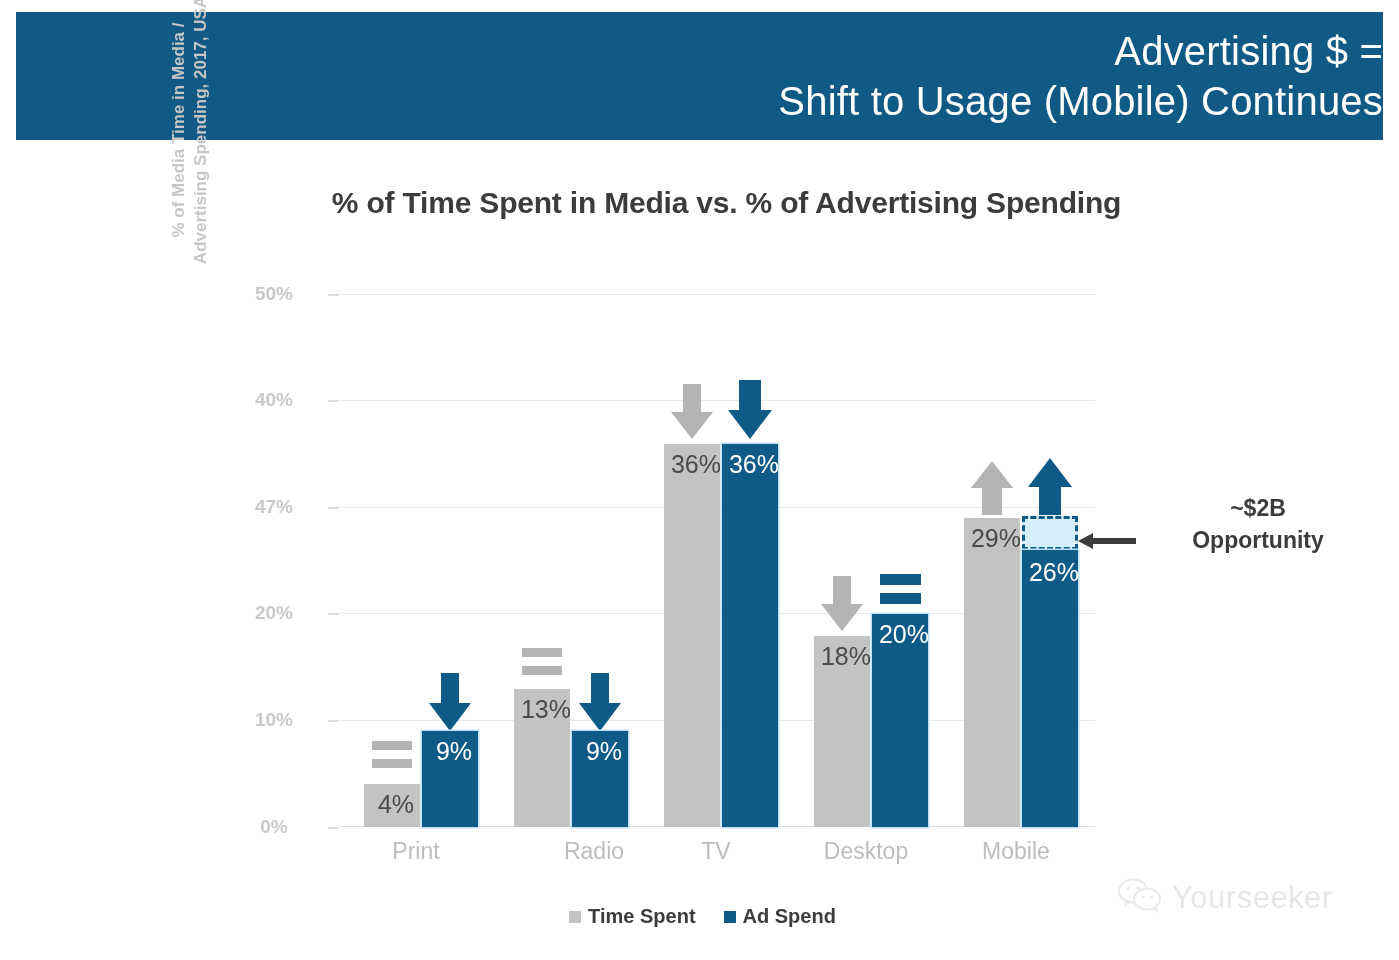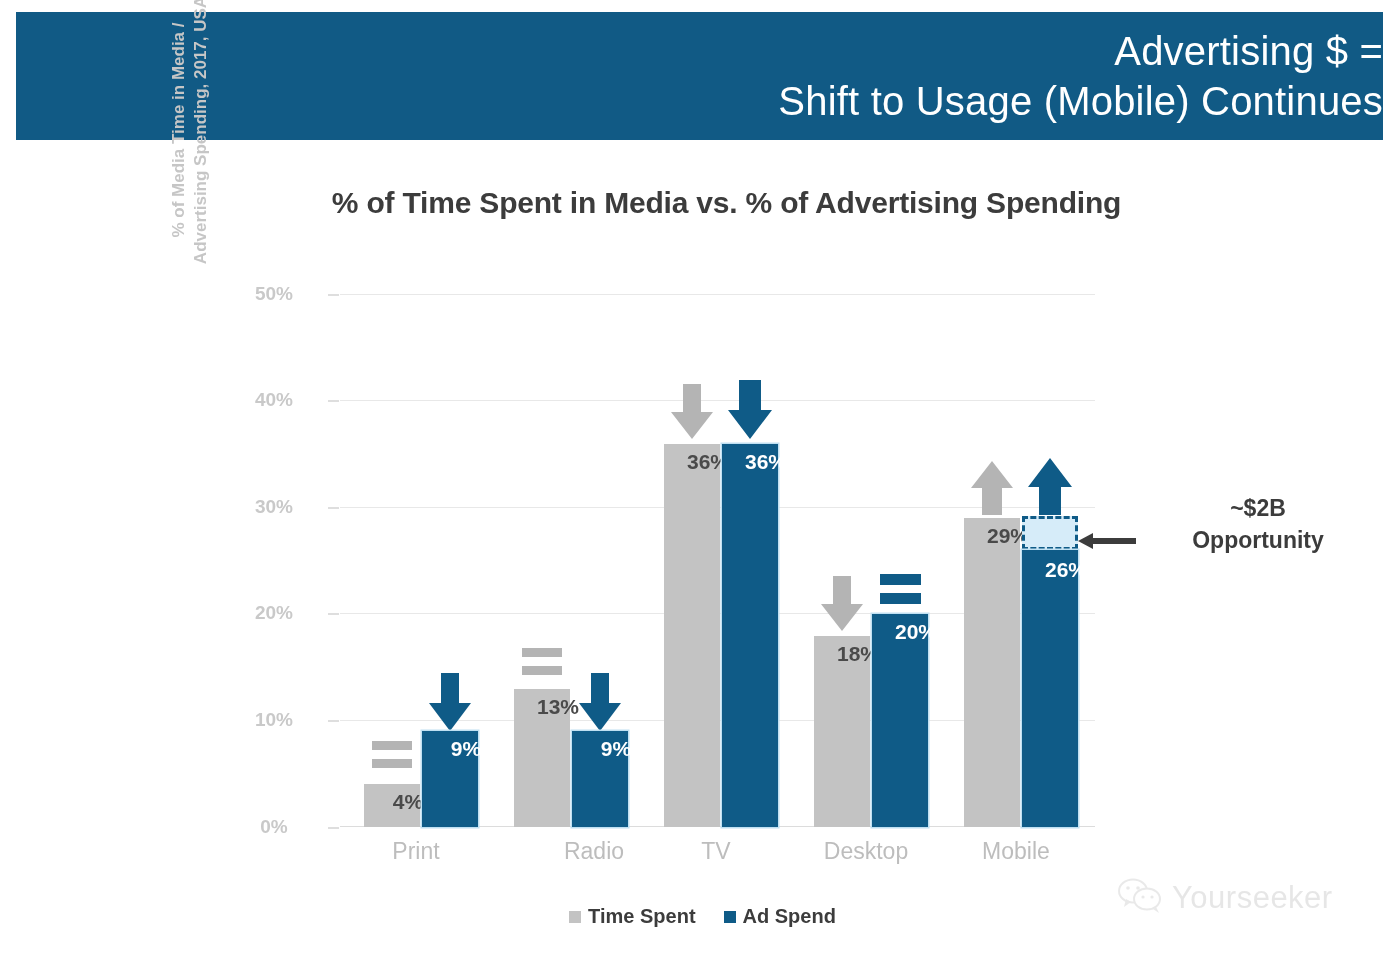--- a/index.html
+++ b/index.html
@@ -123,25 +123,25 @@
     position: absolute;
     bottom: 0;
     width: 56px;
   }
   .bar.time  { left: 18px;  background: #c3c3c3; }
   .bar.ad    { left: 76px;  background: #0f5b87; box-shadow: 0 0 0 1.5px #bfe0f2; }
 
   .bar-value {
     position: absolute;
     top: 6px;
-    left: 16px;
+    left: 4px;
     width: 100%;
     text-align: center;
-    font-size: 21px;
-    font-weight: bold;
+    font-size: 25px;
+    font-weight: normal;
     white-space: nowrap;
   }
   .bar.time .bar-value { color: #4a4a4a; }
   .bar.ad   .bar-value { color: #ffffff; }
 
   
   .bar.ad.offset-label .bar-value { top: 8px; }
 
   
   .marker {
@@ -249,21 +249,21 @@
 
   <div id="y-axis-title">
     <div class="ytl1">% of Media Time in Media /</div>
     <div class="ytl2">Advertising Spending, 2017, USA</div>
   </div>
 
   <div class="tick-label" style="top:294px">50%</div>
   <div class="tick-dash" style="top:294px"></div>
   <div class="tick-label" style="top:400px">40%</div>
   <div class="tick-dash" style="top:400px"></div>
-  <div class="tick-label" style="top:507px">30%</div>
+  <div class="tick-label" style="top:507px">47%</div>
   <div class="tick-dash" style="top:507px"></div>
   <div class="tick-label" style="top:613px">20%</div>
   <div class="tick-dash" style="top:613px"></div>
   <div class="tick-label" style="top:720px">10%</div>
   <div class="tick-dash" style="top:720px"></div>
   <div class="tick-label" style="top:827px">0%</div>
   <div class="tick-dash" style="top:827px"></div>
 
   <div id="plot">
     <div class="gridline" style="top:0px"></div>

